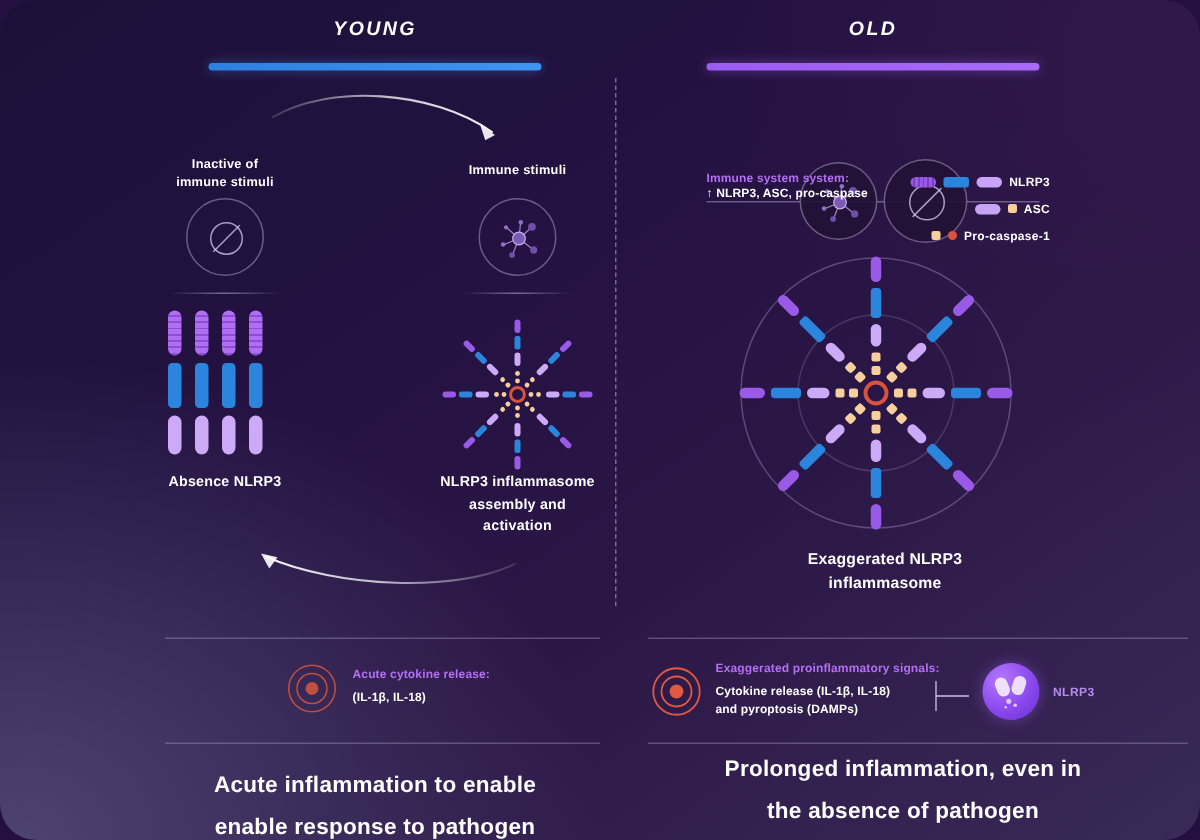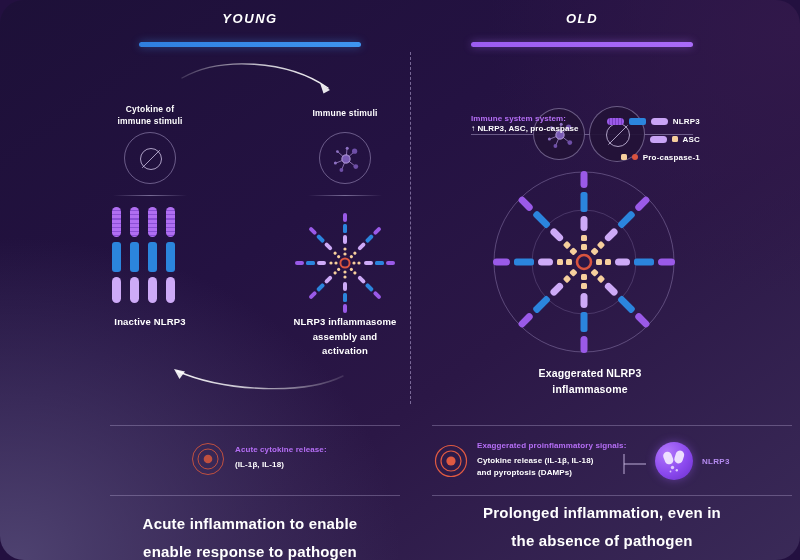--- a/index.html
+++ b/index.html
@@ -104,21 +104,21 @@
         <stop offset="55%" stop-color="#ffffff" stop-opacity="0.75"></stop>
         <stop offset="100%" stop-color="#ffffff" stop-opacity="0.95"></stop>
       </linearGradient>
     </defs>
     <path d="M2 20 C 40 -2, 108 2, 148 30" fill="none" stroke="url(#arrGrad1)" stroke-width="1.4" stroke-linecap="round"></path>
     <path d="M150 32 L 140 25 L 143.5 35.5 Z" fill="#ffffff" fill-opacity="0.9"></path>
   </svg>
 
   <div class="abs ctr" style="left:95px;top:103px;width:110px;">
     <div class="node-label">
-      <div>Cytokine of</div>
+      <div>Inactive of</div>
       <div>immune stimuli</div>
     </div>
   </div>
   <div class="abs node-circle" style="left:124px;top:132px;width:52px;height:52px;">
     <svg width="52" height="52" viewBox="0 0 52 52">
       <circle cx="26" cy="26" r="10.5" fill="none" stroke="#d9cdf0" stroke-opacity="0.75" stroke-width="1"></circle>
       <line x1="17.2" y1="34.8" x2="34.8" y2="17.2" stroke="#d9cdf0" stroke-opacity="0.75" stroke-width="1"></line>
     </svg>
   </div>
   <div class="abs hair-line" style="left:113px;top:195px;width:74px;"></div>
@@ -162,21 +162,21 @@
       <div class="seg-dotted"></div>
       <div class="seg-blue"></div>
       <div class="seg-lilac"></div>
     </div>
     <div class="inact-col">
       <div class="seg-dotted"></div>
       <div class="seg-blue"></div>
       <div class="seg-lilac"></div>
     </div>
   </div>
-  <div class="abs ctr body-label" style="left:90px;top:315px;width:120px;">Inactive NLRP3</div>
+  <div class="abs ctr body-label" style="left:90px;top:315px;width:120px;">Absence NLRP3</div>
 
   <svg class="abs" style="left:287px;top:205px;" width="116" height="116" viewBox="0 0 116 116">
     <g transform="translate(58,58)">
 
       <g id="yspokes">
         <g transform="rotate(0)">
           <circle cx="9" cy="0" r="1.6" fill="#f6cf9d"></circle>
             <circle cx="14" cy="0" r="1.6" fill="#f6cf9d"></circle>
           <rect x="19" y="-2" width="9" height="4" rx="2" fill="#cdaaf7"></rect>
           <rect x="30" y="-2" width="9" height="4" rx="1.5" fill="#2b85dd"></rect>

